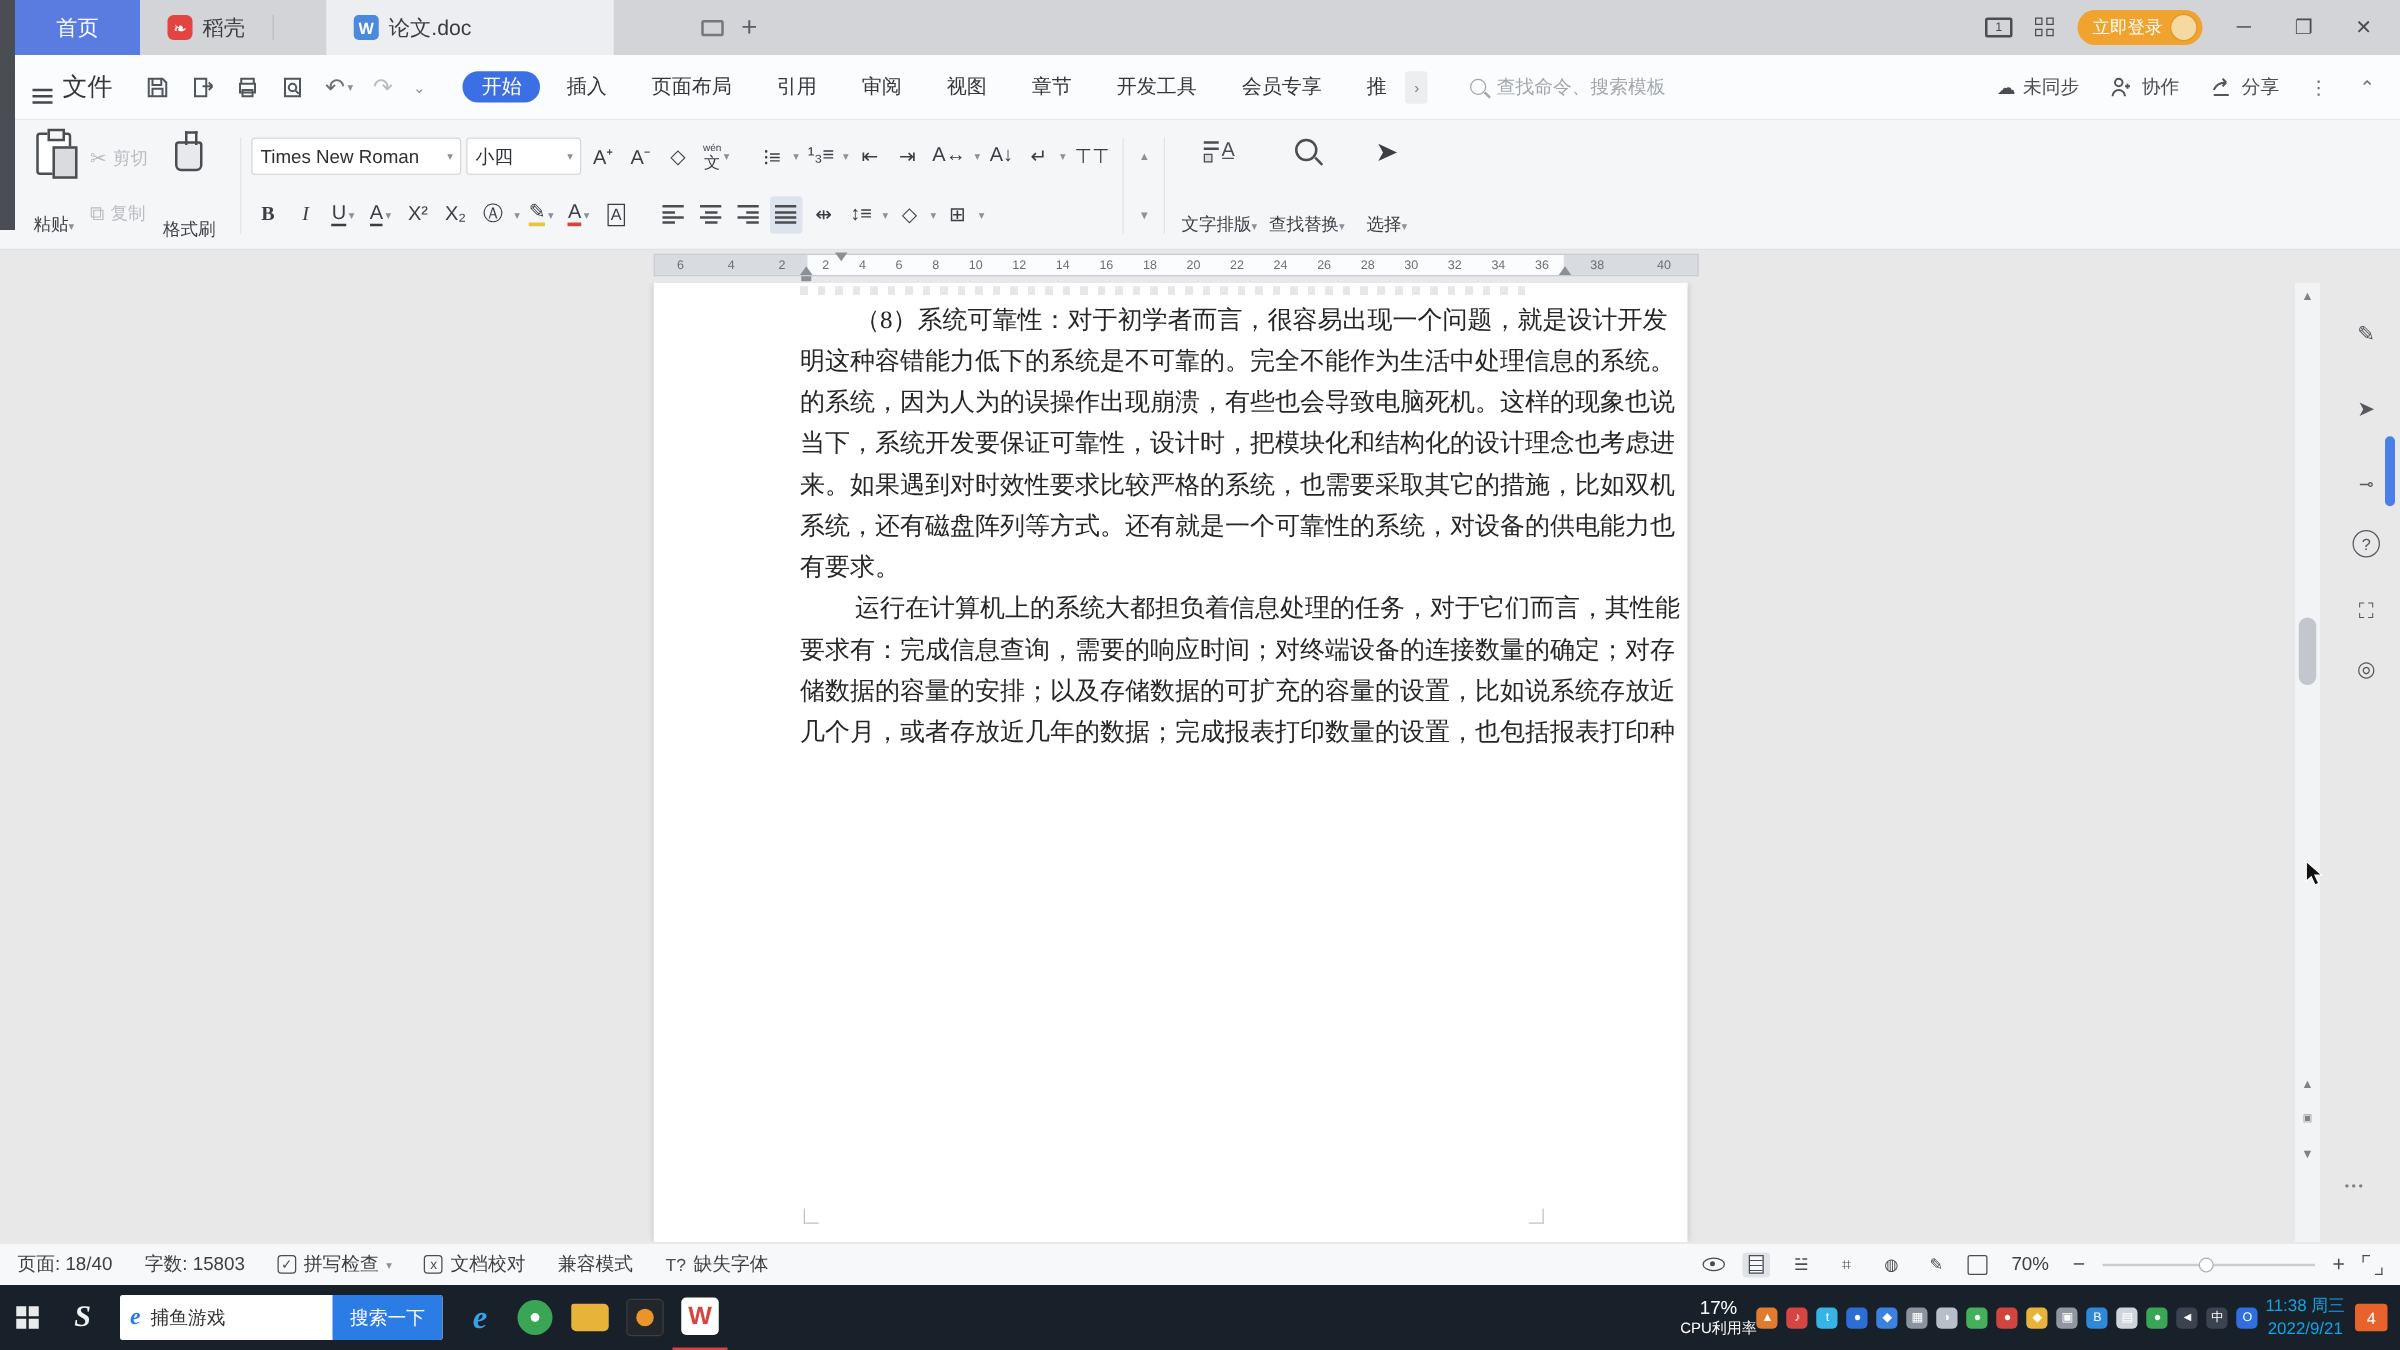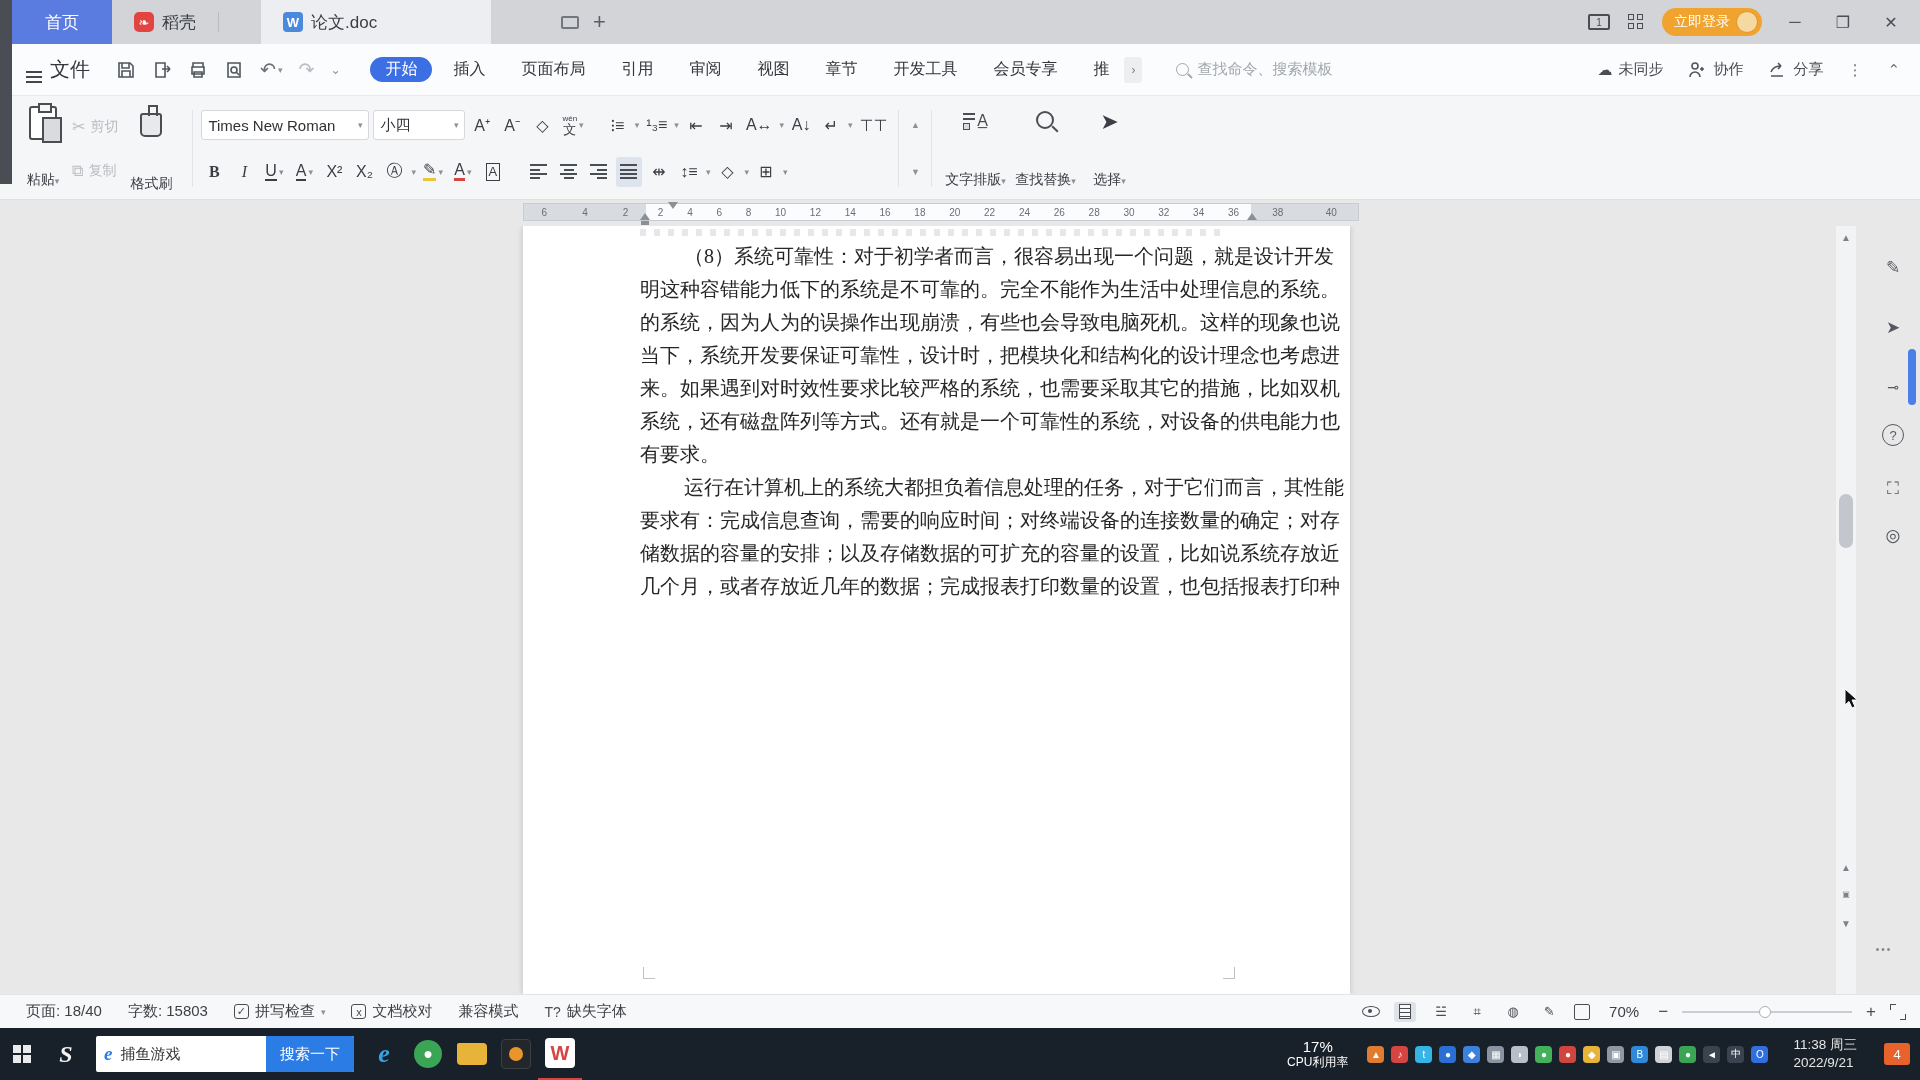--- a/index.html
+++ b/index.html
@@ -120,21 +120,21 @@
   .vthumb { position:absolute; top:268px; left:3px; width:14px; height:54px; background:#c3c7cd; border-radius:7px; }
   .scroll-glyph { position:absolute; left:0; width:20px; text-align:center; font-size:10px; color:#7d828a; }
   .rail { position:absolute; left:1872px; top:0; width:48px; height:768px; }
   .rail-ico { position:absolute; left:6px; width:30px; height:30px; display:flex; align-items:center; justify-content:center; font-size:17px; color:#55595f; }
   .blue-pill { position:absolute; left:36px; top:123px; width:8px; height:56px; border-radius:4px; background:#4a7fe8; }
   .cursor-arrow { position:absolute; left:1843px; top:462px; }
 
   
   #statusbar { position:absolute; left:0; top:994px; width:1920px; height:34px; background:#f7f8f9; border-top:1px solid #e3e4e6; display:flex; align-items:center; font-size:15px; color:#3c3f44; }
   .st-item { display:flex; align-items:center; gap:6px; margin-left:26px; white-space:nowrap; }
-  .st-item:first-child { margin-left:26px; }
+  .st-item:first-child { margin-left:14px; }
   .chk { width:15px; height:15px; border:1.6px solid #4a4d52; border-radius:3px; font-size:11px; display:flex; align-items:center; justify-content:center; color:#4a4d52; }
   .tq { font-size:14px; color:#4a4d52; }
   #st-right { margin-left:auto; display:flex; align-items:center; gap:14px; padding-right:14px; }
   .eye { width:18px; height:11px; border:1.7px solid #4a4d52; border-radius:50%; position:relative; }
   .eye::after { content:""; position:absolute; left:5px; top:2px; width:4px; height:4px; background:#4a4d52; border-radius:50%; }
   .view-ico { width:22px; height:20px; display:flex; align-items:center; justify-content:center; border-radius:3px; color:#4a4d52; font-size:13px; }
   .view-ico.active { background:#dfe3e8; }
   .pg { width:12px; height:15px; border:1.5px solid #4a4d52; background:linear-gradient(#f7f8f9 3px,#4a4d52 3px,#4a4d52 4px,#f7f8f9 4px,#f7f8f9 7px,#4a4d52 7px,#4a4d52 8px,#f7f8f9 8px,#f7f8f9 11px,#4a4d52 11px,#4a4d52 12px,#f7f8f9 12px); }
   .zoomval { font-size:15px; color:#3c3f44; width:40px; text-align:center; }
   .zslider { width:170px; height:2px; background:#c9cdd3; position:relative; }
@@ -150,27 +150,27 @@
   #taskbar { position:absolute; left:0; top:1028px; width:1920px; height:52px; background:#182029; display:flex; align-items:center; }
   .tb-ico { width:44px; height:52px; display:flex; align-items:center; justify-content:center; }
   .winlogo { width:18px; height:18px; display:grid; grid-template-columns:8px 8px; grid-template-rows:8px 8px; gap:2px; }
   .winlogo i { background:#e8eaec; }
   .slogo { color:#f2f3f5; font-size:24px; font-family:"Liberation Serif",serif; font-style:italic; font-weight:bold; }
   .tb-search { height:36px; width:258px; background:#fff; border-radius:2px; display:flex; align-items:center; margin:0 8px; overflow:hidden; }
   .tb-search .e { color:#2b7ce5; font-family:"Liberation Serif",serif; font-style:italic; font-weight:bold; font-size:19px; margin:0 8px; }
   .tb-search .q { font-size:15px; color:#333; flex:1; }
   .tb-search .go { background:#2b7ce5; color:#fff; height:36px; display:flex; align-items:center; padding:0 14px; font-size:15px; }
   .app-ico { width:30px; height:30px; border-radius:4px; display:flex; align-items:center; justify-content:center; font-weight:bold; }
-  .tb-right { margin-left:auto; display:flex; align-items:center; gap:19px; padding-right:4px; }
+  .tb-right { margin-left:auto; display:flex; align-items:center; gap:0; padding-right:4px; }
   .cpu { color:#fff; text-align:center; line-height:1.15; }
   .cpu .p { font-size:15px; }
   .cpu .l { font-size:12px; }
   .tray { display:flex; align-items:center; gap:7px; }
   .tray-ico { width:17px; height:17px; border-radius:4px; display:flex; align-items:center; justify-content:center; font-size:10px; color:#fff; }
-  .clock { color:#e5e5e5; text-align:left; line-height:1.3; font-size:13.5px; margin-left:6px; }
+  .clock { color:#0ea5e9; text-align:center; line-height:1.3; font-size:13.5px; margin-left:6px; }
   .badge { width:26px; height:22px; background:#e8632c; color:#fff; font-size:13px; display:flex; align-items:center; justify-content:center; border-radius:3px; margin:0 6px 0 8px; }
 </style>
 </head>
 <body>
 
 <div id="tabbar">
   <div class="edge-strip"></div>
   <div class="tab home">
       <span>首页</span>
     </div>

